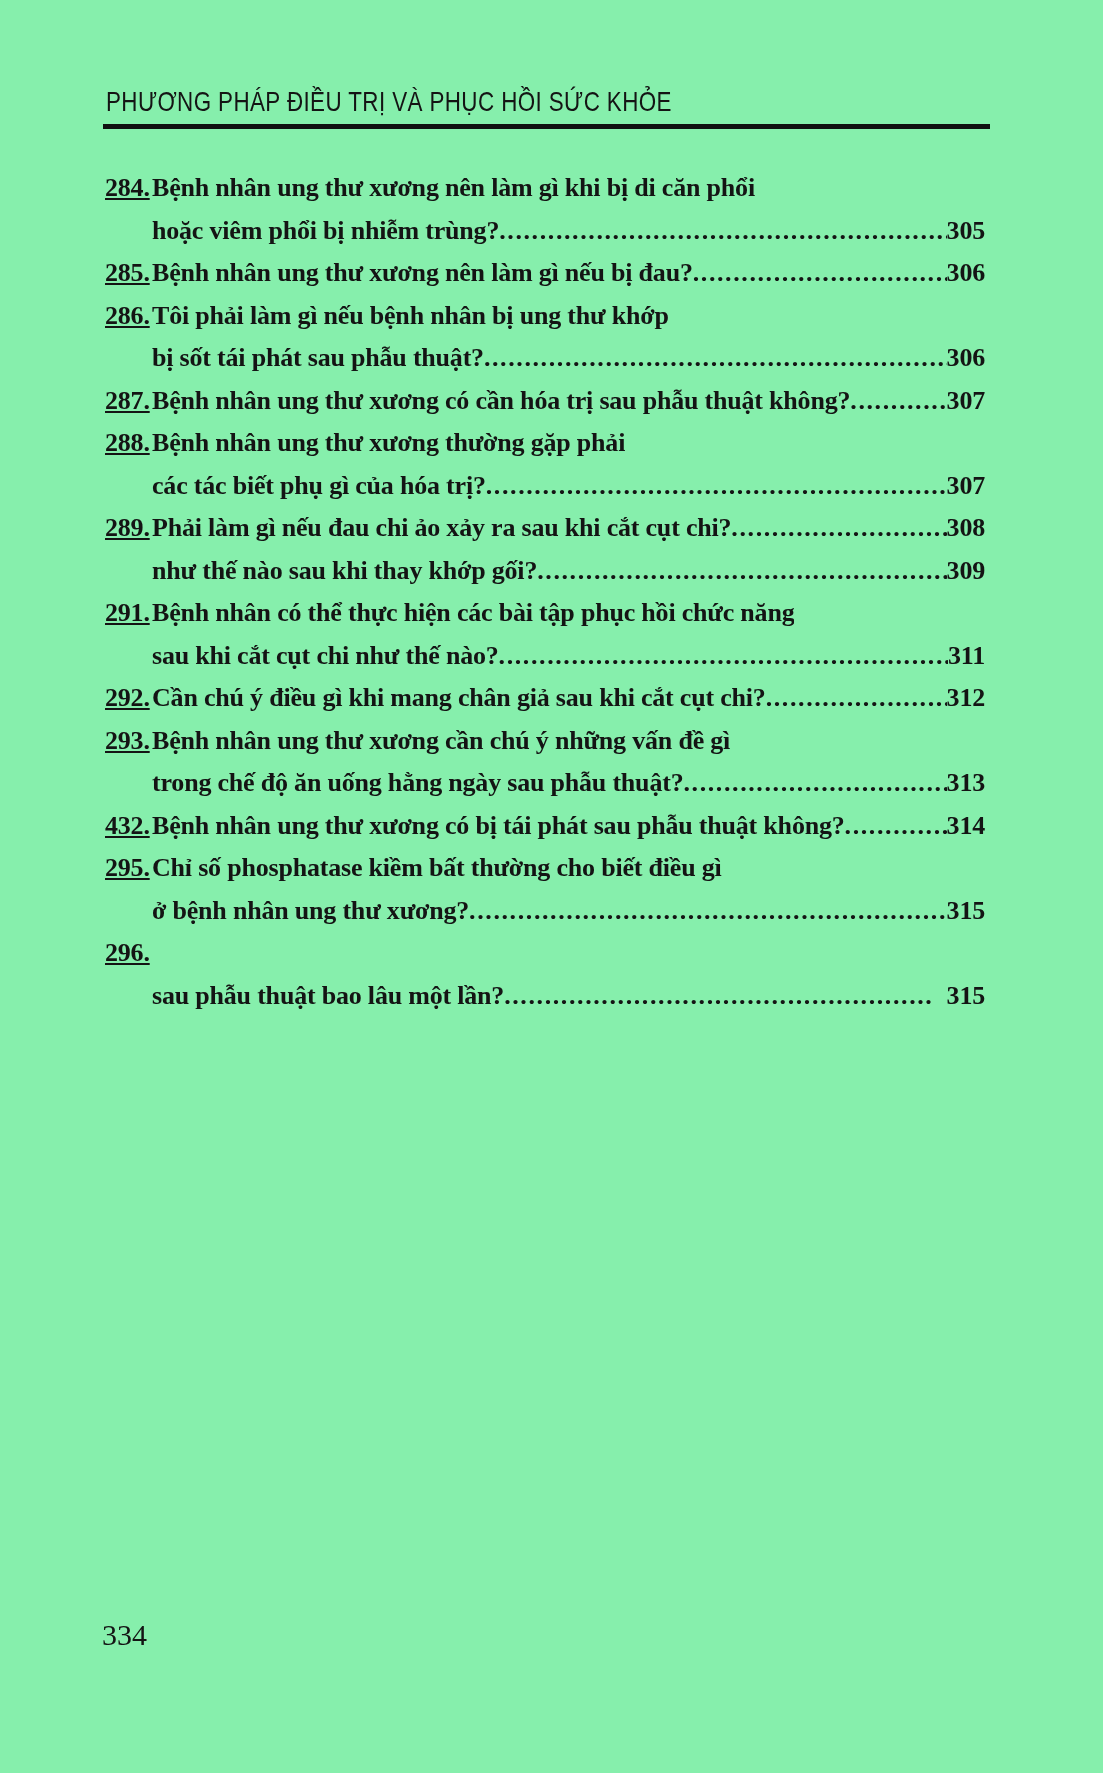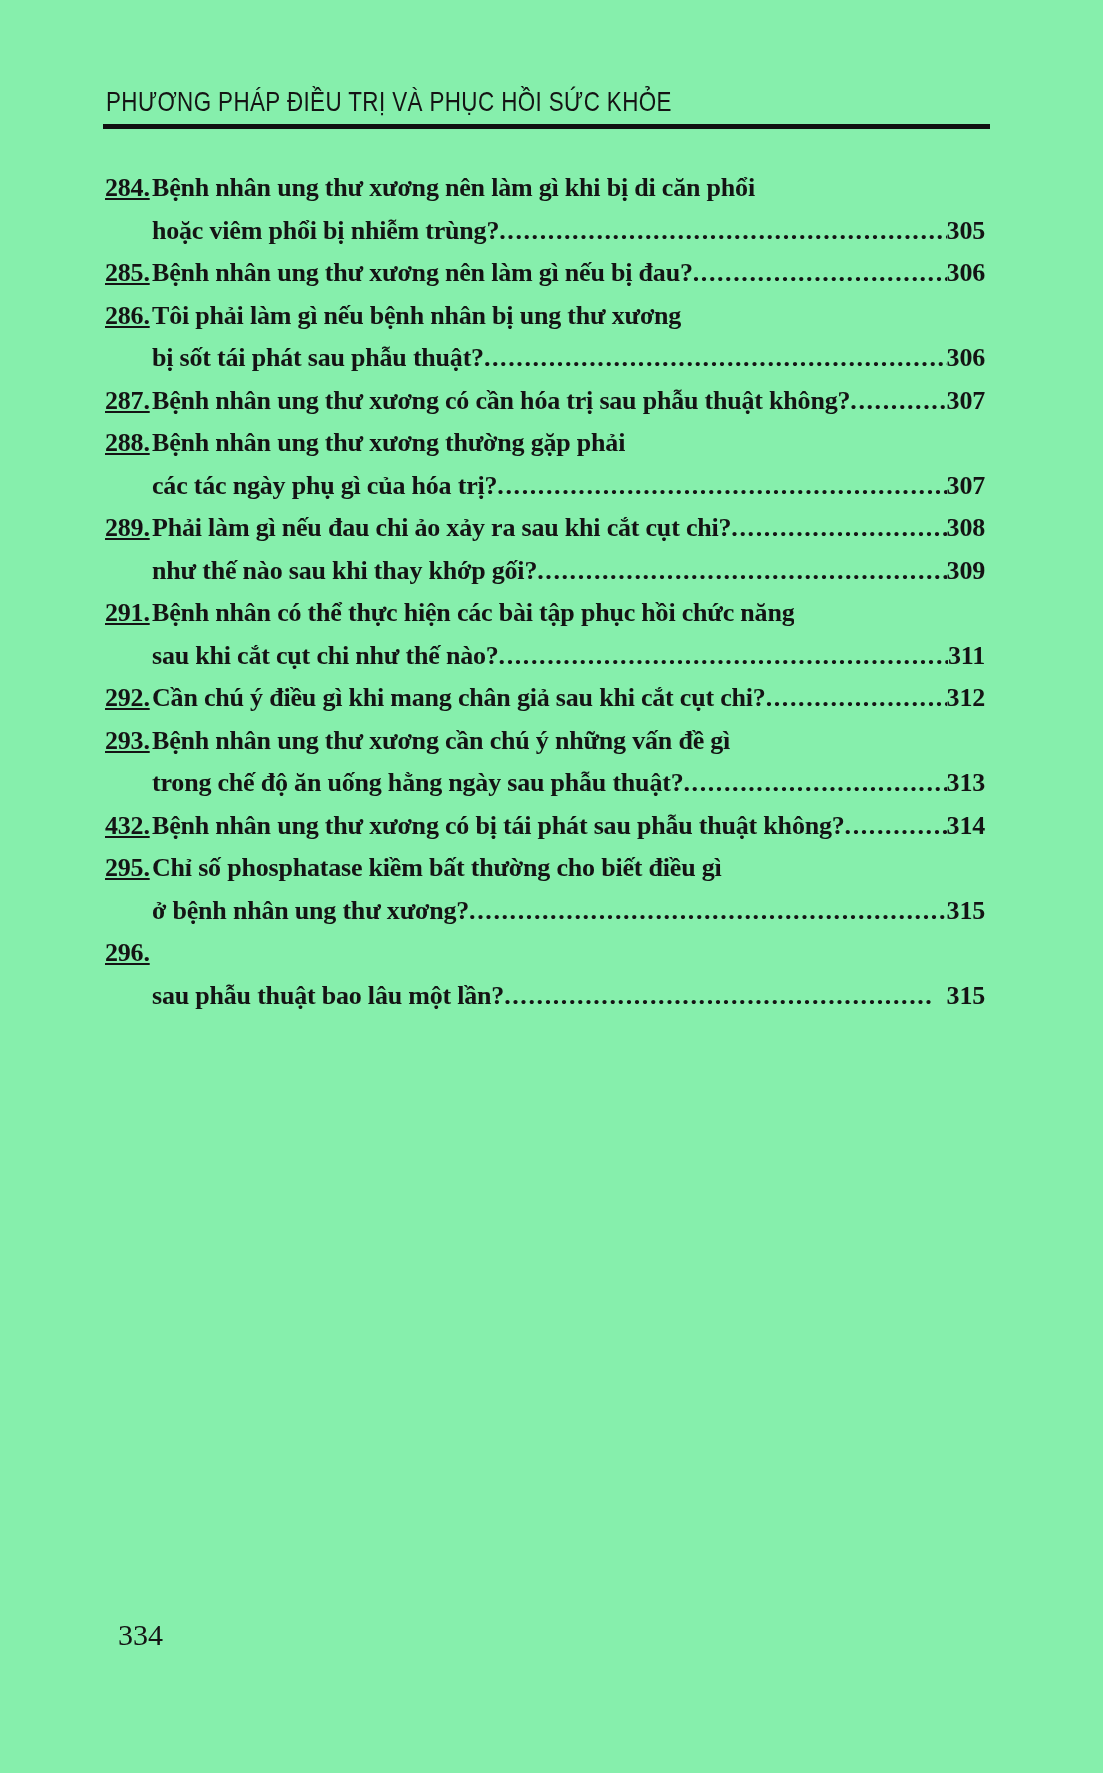--- a/index.html
+++ b/index.html
@@ -69,21 +69,21 @@
   .leader::after {
     content: "..................................................................................................................................................................";
     letter-spacing: 1.6px;
     font-weight: 700;
   }
   .pageno { flex: 0 0 auto; text-align: right; }
   .entry.gap .pageno { padding-left: 16px; }
   
   .folio {
     position: absolute;
-    left: 118px;
+    left: 102px;
     top: 1618px;
     font-family: "Liberation Serif", serif;
     font-size: 30px;
     font-weight: 400;
     color: #141414;
   }
 </style>
 </head>
 <body>
 
@@ -107,21 +107,21 @@
         <div class="line first">
           <span class="num">285.</span>
           <span class="txt">Bệnh nhân ung thư xương nên làm gì nếu bị đau?</span>
           <span class="leader"></span>
           <span class="pageno">306</span>
         </div>
       </div>
       <div class="entry">
         <div class="line first">
           <span class="num">286.</span>
-          <span class="txt">Tôi phải làm gì nếu bệnh nhân bị ung thư xương</span>
+          <span class="txt">Tôi phải làm gì nếu bệnh nhân bị ung thư khớp</span>
         </div>
         <div class="line cont">
           <span class="txt">bị sốt tái phát sau phẫu thuật?</span>
           <span class="leader"></span>
           <span class="pageno">306</span>
         </div>
       </div>
       <div class="entry">
         <div class="line first">
           <span class="num">287.</span>
@@ -129,21 +129,21 @@
           <span class="leader"></span>
           <span class="pageno">307</span>
         </div>
       </div>
       <div class="entry">
         <div class="line first">
           <span class="num">288.</span>
           <span class="txt">Bệnh nhân ung thư xương thường gặp phải</span>
         </div>
         <div class="line cont">
-          <span class="txt">các tác ngày phụ gì của hóa trị?</span>
+          <span class="txt">các tác biết phụ gì của hóa trị?</span>
           <span class="leader"></span>
           <span class="pageno">307</span>
         </div>
       </div>
       <div class="entry">
         <div class="line first">
           <span class="num">289.</span>
           <span class="txt">Phải làm gì nếu đau chi ảo xảy ra sau khi cắt cụt chi?</span>
           <span class="leader"></span>
           <span class="pageno">308</span>

